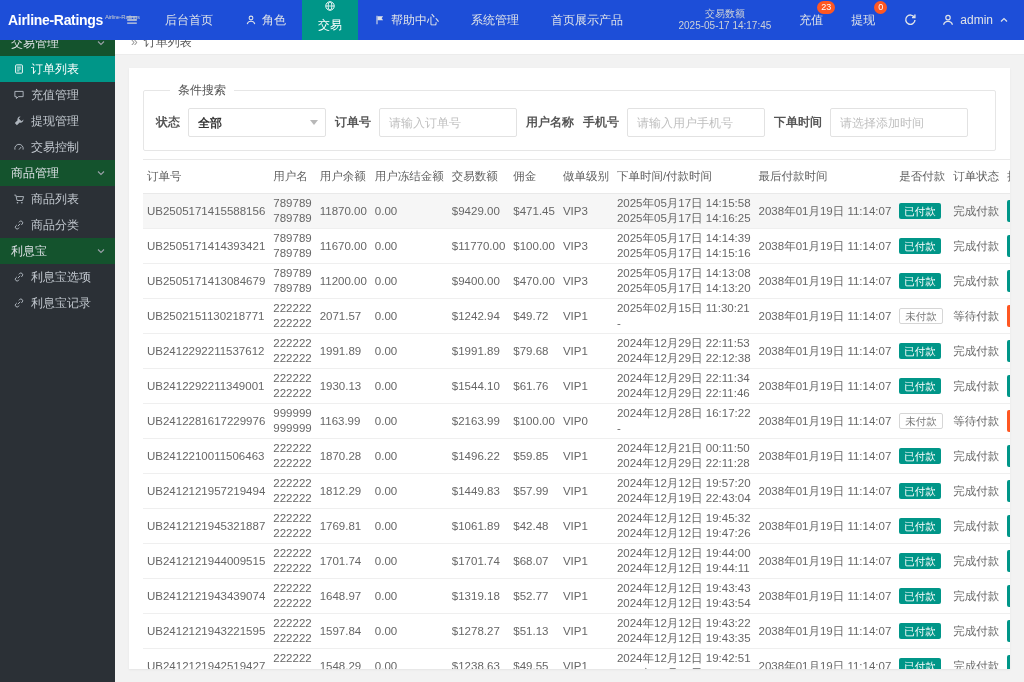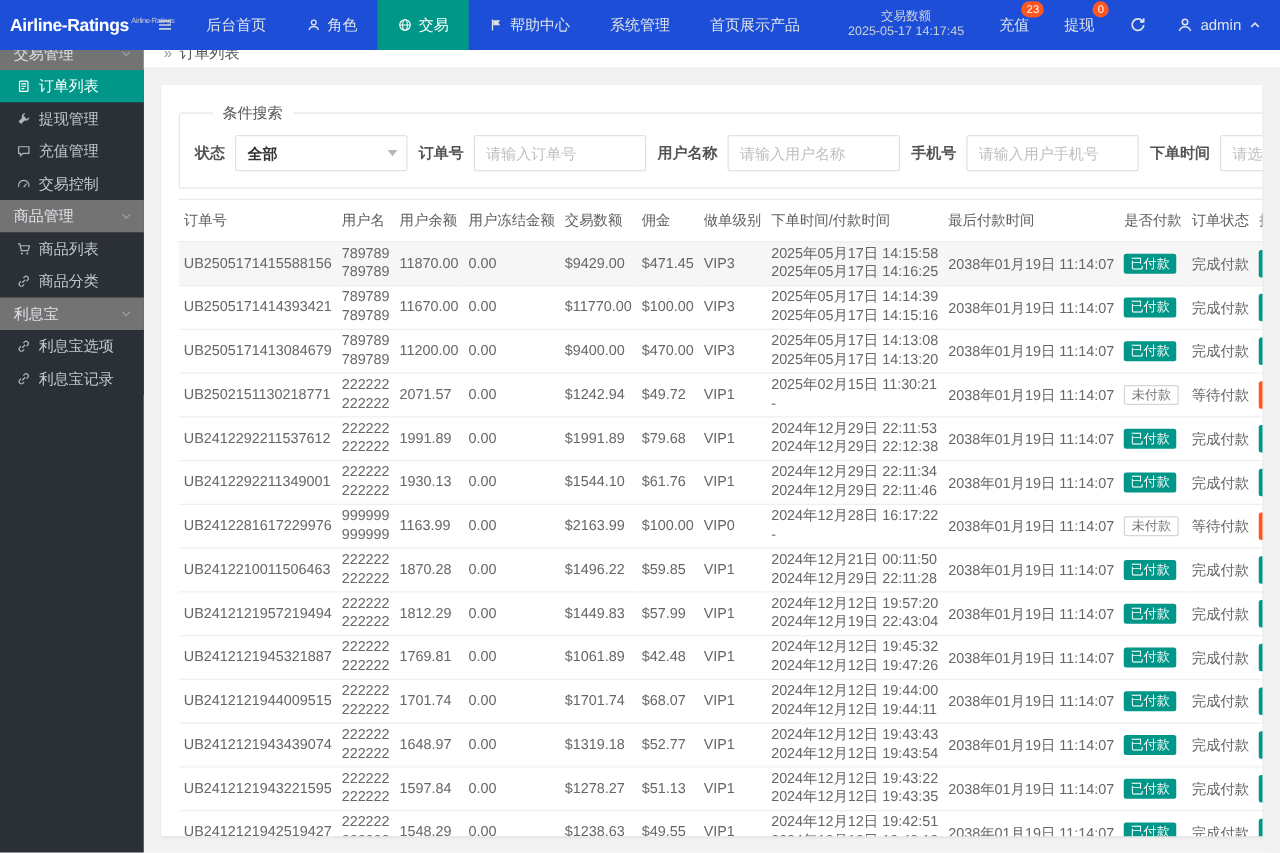--- a/index.html
+++ b/index.html
@@ -5,33 +5,33 @@
   * { margin:0; padding:0; box-sizing:border-box; }
   html,body { width:1024px; height:682px; overflow:hidden; font-family:"Liberation Sans","DejaVu Sans",sans-serif; background:#f2f2f2; }
 
   
   .topbar { position:absolute; top:0; left:0; width:1024px; height:40px; background:#1d4ed8; display:flex; align-items:stretch; color:#dfe3e8; z-index:10; }
   .logo { width:115px; display:flex; align-items:center; padding-left:8px; color:#fff; font-weight:bold; font-size:14px; letter-spacing:-0.3px; white-space:nowrap; }
   .logo sup { font-size:6px; font-weight:normal; color:#c4c9cf; margin-left:2px; transform:translateY(-3px); }
   .hamburger { width:34px; display:flex; align-items:center; justify-content:center; color:#cfd4da; cursor:pointer; }
   .nav { display:flex; align-items:stretch; }
   .nav-item { display:flex; align-items:center; gap:5px; padding:0 16px; font-size:12px; color:#dfe3e8; cursor:pointer; white-space:nowrap; }
-  .nav-item.active { background:#009688; color:#fff; }
+  .nav-item.active { background:#009688; color:#fff;flex-direction:column; }
   .topbar-right { margin-left:auto; display:flex; align-items:stretch; }
   .time-block { display:flex; flex-direction:column; justify-content:center; align-items:center; font-size:10px; color:#cdd2d8; line-height:1.25; padding:0 14px; }
   .tb-btn { position:relative; display:flex; align-items:center; padding:0 14px; font-size:12px; color:#dfe3e8; cursor:pointer; }
   .tb-badge { position:absolute; top:1px; right:2px; background:#ff5722; color:#fff; font-size:9px; line-height:1; padding:2px 4px; border-radius:8px; min-width:8px; text-align:center; }
   .tb-user { display:flex; align-items:center; gap:5px; padding:0 14px 0 10px; font-size:12px; cursor:pointer; }
   .icn { display:inline-flex; width:14px; height:14px; }
   .icn svg { width:100%; height:100%; }
   .icn-sm { width:12px; height:12px; }
 
   
   .sidebar { position:absolute; top:30px; left:0; width:115px; height:652px; background:#2b3036; }
-  .side-group-title { height:26px; display:flex; align-items:center; background:#737373; color:#dde1e6; font-size:12px; padding:0 8px 0 11px; cursor:pointer; }
+  .side-group-title { height:26px; display:flex; align-items:center; background:#14532d; color:#dde1e6; font-size:12px; padding:0 8px 0 11px; cursor:pointer; }
   .side-group-title .chev { margin-left:auto; color:#9aa1a9; }
   .side-item { height:26px; display:flex; align-items:center; gap:6px; padding-left:13px; color:#c2c8cf; font-size:12px; cursor:pointer; background:#2b3036; }
   .side-item .icn { color:#aeb5bd; }
   .side-item.active { background:#009688; color:#fff; }
   .side-item.active .icn { color:#fff; }
 
   
   .main { position:absolute; top:30px; left:115px; width:909px; height:652px; }
   .breadcrumb { height:25px; background:#fff; display:flex; align-items:center; padding:0 16px; font-size:12px; color:#555; gap:6px; border-bottom:1px solid #ececec; }
   .breadcrumb .arrow { color:#9a9a9a; }
@@ -169,32 +169,32 @@
         <svg viewBox="0 0 16 16">
           <rect x="3.5" y="2.5" width="9" height="11" rx="1" fill="none" stroke="currentColor" stroke-width="1.3"></rect>
           <path d="M5.5 5.5h5M5.5 8h5M5.5 10.5h3" stroke="currentColor" stroke-width="1.2"></path>
         </svg>
       </span>
       <span>订单列表</span>
     </div>
     <div class="side-item">
       <span class="icn icn-sm">
         <svg viewBox="0 0 16 16">
+          <path d="M2.5 3.2h11v7h-6.2l-2.8 2.4v-2.4h-2z" fill="none" stroke="currentColor" stroke-width="1.3"></path>
+        </svg>
+      </span>
+      <span>充值管理</span>
+    </div>
+    <div class="side-item">
+      <span class="icn icn-sm">
+        <svg viewBox="0 0 16 16">
           <path d="M10 2.2a3.6 3.6 0 0 0-3.9 4.9L2.4 10.8l2.8 2.8 3.7-3.7a3.6 3.6 0 0 0 4.9-3.9L11.4 8.4 7.6 4.6z" fill="currentColor"></path>
         </svg>
       </span>
       <span>提现管理</span>
-    </div>
-    <div class="side-item">
-      <span class="icn icn-sm">
-        <svg viewBox="0 0 16 16">
-          <path d="M2.5 3.2h11v7h-6.2l-2.8 2.4v-2.4h-2z" fill="none" stroke="currentColor" stroke-width="1.3"></path>
-        </svg>
-      </span>
-      <span>充值管理</span>
     </div>
     <div class="side-item">
       <span class="icn icn-sm">
         <svg viewBox="0 0 16 16">
           <path d="M2.6 11.5a5.6 5.6 0 1 1 10.8 0" fill="none" stroke="currentColor" stroke-width="1.3"></path>
           <path d="M8 11.5l3-3.6" stroke="currentColor" stroke-width="1.3"></path>
         </svg>
       </span>
       <span>交易控制</span>
     </div>
@@ -274,21 +274,20 @@
               <span class="caret"></span>
             </span>
           </div>
           <div id="search-fields" style="display:flex;gap:9px">
               <div class="fld">
                 <label>订单号</label>
                 <input type="text" placeholder="请输入订单号" style="">
               </div>
               <div class="fld">
                 <label>用户名称</label>
-                <input type="text" placeholder="请输入用户名称" style="">
               </div>
               <div class="fld">
                 <label>手机号</label>
                 <input type="text" placeholder="请输入用户手机号" style="">
               </div>
               <div class="fld">
                 <label>下单时间</label>
                 <input type="text" placeholder="请选择添加时间" style="">
               </div>
             </div>

